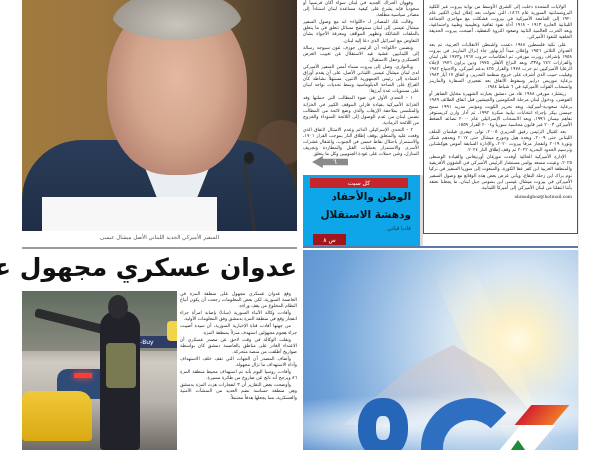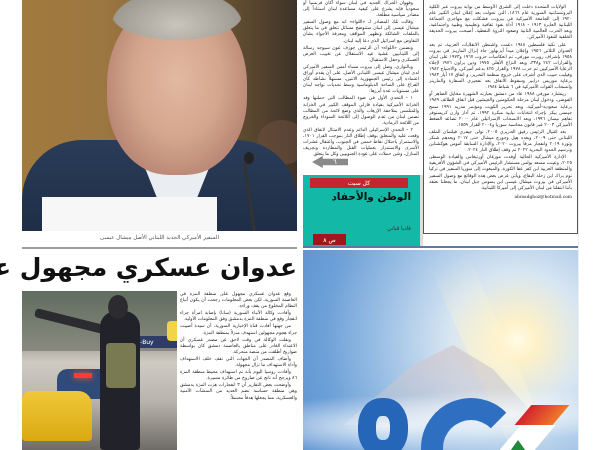--- a/index.html
+++ b/index.html
@@ -50,21 +50,21 @@
 
   #article-middle { left:303px; top:0; width:116px; height:160px; }
   #article-middle p { margin:0 0 1px 0; text-indent:6px; }
 
   #continue-arrow { left:312px; top:156px; width:36px; height:12px; }
   #continue-arrow .shape { position:absolute; left:0; top:0; width:36px; height:12px; background:#8a8a8a;
     clip-path: polygon(0 50%,30% 0,30% 22%,100% 22%,100% 78%,30% 78%,30% 100%); }
   #continue-arrow .num { position:absolute; left:14px; top:0; width:18px; height:12px; color:#fff; font-size:7px; line-height:12px; text-align:center; }
 
   
-  #column-box { left:303px; top:175px; width:117px; height:72px; background:#14b8a6; border-right:3px solid #e2dcd4;text-decoration:underline; }
+  #column-box { left:303px; top:175px; width:117px; height:72px; background:#0ea5e9; border-right:3px solid #e2dcd4;text-decoration:underline; }
   #column-box .label { position:absolute; left:7px; top:3px; width:98px; height:10px; background:#c5262c; color:#fff; font-size:6px; line-height:10px; text-align:center; }
   #column-box .title1 { position:absolute; left:5px; top:14px; width:103px; font-size:10.5px; font-weight:bold; color:#111; direction:rtl; text-align:right; line-height:15px; white-space:nowrap; }
   #column-box .title2 { position:absolute; left:5px; top:32px; width:103px; font-size:10.5px; font-weight:bold; color:#111; direction:rtl; text-align:right; line-height:15px; white-space:nowrap; }
   #column-box .author { position:absolute; left:5px; top:50px; width:103px; font-size:5.5px; color:#333; direction:rtl; text-align:right; }
   #column-box .page { position:absolute; left:10px; top:59px; width:33px; height:11px; background:#a3151c; color:#fff; font-size:6px; line-height:11px; text-align:center; direction:rtl; }
 
   
   #article-right { left:423px; top:0; width:155px; height:234px; border:1.5px solid #555; border-top:none; box-sizing:border-box; padding:4px 5px; }
   #article-right p { margin:0 0 1px 0; text-indent:6px; }
   #article-right .email { direction:ltr; text-align:right; font-family:"DejaVu Serif", serif; font-size:4.4px; margin-top:3px; }
@@ -137,20 +137,21 @@
 </div>
 
 <div id="continue-arrow" class="abs">
   <div class="shape"></div>
   <div class="num">٦</div>
 </div>
 
 <div id="column-box" class="abs">
   <div class="label">كل سبت</div>
   <div class="title1">الوطن والأحفاد</div>
+  <div class="title2">ودهشة الاستقلال</div>
   <div class="author">فاديا قباني</div>
   <div class="page">ص ٨</div>
 </div>
 
 <div id="article-right" class="abs col-text">
   <p>الولايات المتحدة دخلت إلى الشرق الأوسط من بوابة بيروت عبر الكلية البروتستانتية السورية عام ١٨٦٦، التي تحولت بعد إعلان لبنان الكبير عام ١٩٢٠ إلى الجامعة الأميركية في بيروت، فشكلت مع مهاجري الجماعة اللبنانية العابرة ١٩١٣ - ١٩١٨ أداة نفوذ ثقافية وتعليمية وطبية واجتماعية، وبعد الحرب العالمية الثانية وصعود الثروة النفطية، أصبحت بيروت الحديقة الخلفية للنفوذ الأميركي.</p>
   <p>على نكبة فلسطين ١٩٤٨ دعمت واشنطن الانقلابات العربية، ثم بعد العدوان الثلاثي ١٩٥٦ وإعلان مبدأ أيزنهاور جاء إنزال المارينز في بيروت ١٩٥٨ بإشراف روبرت مورفي، ثم انعكاسات حروب ١٩٦٧ و١٩٧٣ على لبنان والقرارات ٢٤٢ و٣٣٨، وبعد النزاع الأهلي ١٩٧٥ ودين براون ١٩٧٦ لإجلاء الرعايا الأميركيين ثم حرب ١٩٧٨ والقرار ٤٢٥ بدعم أميركي، والاجتياح ١٩٨٢ وفيليب حبيب الذي أشرف على خروج منظمة التحرير، و اتفاق ١٧ أيار ١٩٨٣ برعاية موريس درابير وسقوط الاتفاق بعد تفجيري السفارة والمارينز وانسحاب القوات الأميركية في ٦ شباط ١٩٨٤.</p>
   <p>ريتشارد مورفي ١٩٨٨ عاد من دمشق بعبارته الشهيرة مخايل الضاهر أو الفوضى، ودخول لبنان مرحلة الحكومتين والجيشين قبل اتفاق الطائف ١٩٨٩ برعاية سعودية-أميركية، وبعد تحرير الكويت ومؤتمر مدريد ١٩٩١ سمح جيمس بيكر بإجراء انتخابات نيابية مبكرة ١٩٩٢، ثم أدار وارن كريستوفر تفاهم نيسان ١٩٩٦، وبعد الانسحاب الإسرائيلي عام ٢٠٠٠ تصاعد الضغط الأميركي ٢٠٠٣ عبر قانون محاسبة سوريا و٢٠٠٤ القرار ١٥٥٩.</p>
   <p>بعد اغتيال الرئيس رفيق الحريري ٢٠٠٥، تولى جيفري فيلتمان الملف اللبناني حتى ٢٠٠٩، وبعده هيل وجورج ميشال حتى ٢٠١٧ وبعدهم شنكر وثورة ٢٠١٩ وانفجار مرفأ بيروت ٢٠٢٠، والإدارة السابقة آموس هوكشتاين وترسيم الحدود البحرية ٢٠٢٢ ثم وقف إطلاق النار ٢٠٢٤.</p>
   <p>الإدارة الأميركية الحالية أوفدت مورغان أورتيغاس والقيادة الوسطى ٢٠٢٥، وعينت مسعد بولس مستشار الرئيس الأميركي في الشؤون الأفريقية والمنطقة العربية ابن كفر عقا الكورة، والمبعوث إلى سوريا السفير في تركيا توم براك ابن زحلة البقاع، ويأتي عرض بعض هذه الوقائع مع وصول السفير الأميركي في بيروت ميشال عيسى ابن بسوس جبل لبنان، ما يجعلنا نعتقد بأننا انتقلنا من لبنان الأميركي إلى أميركا اللبنانية.</p>

